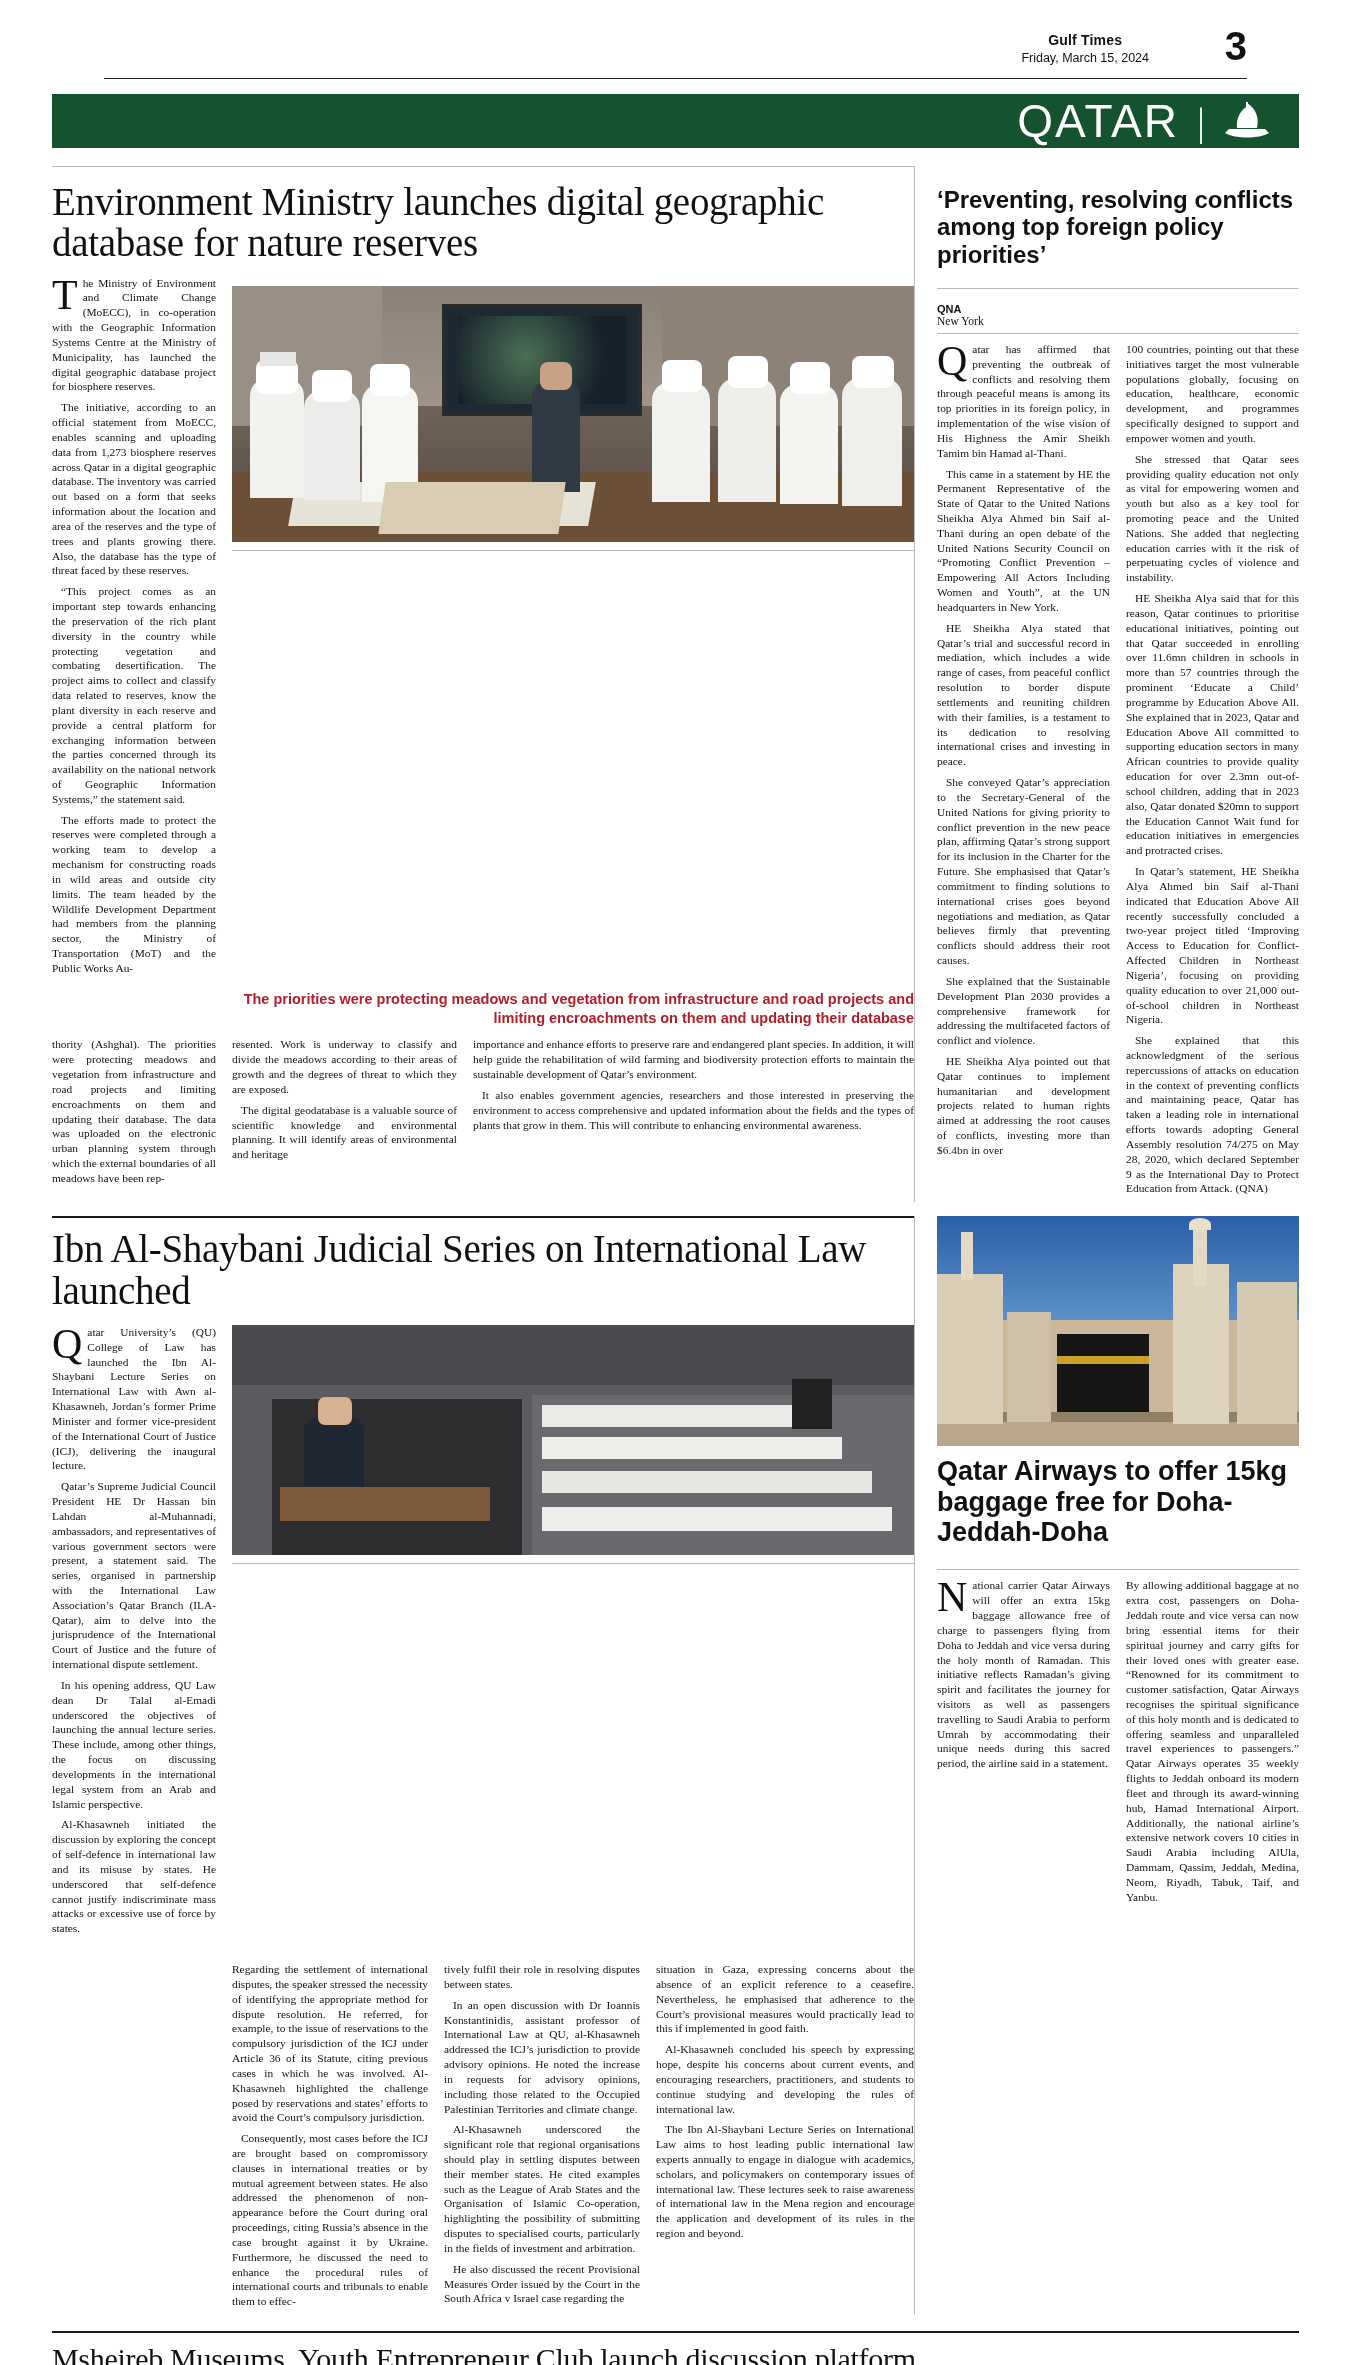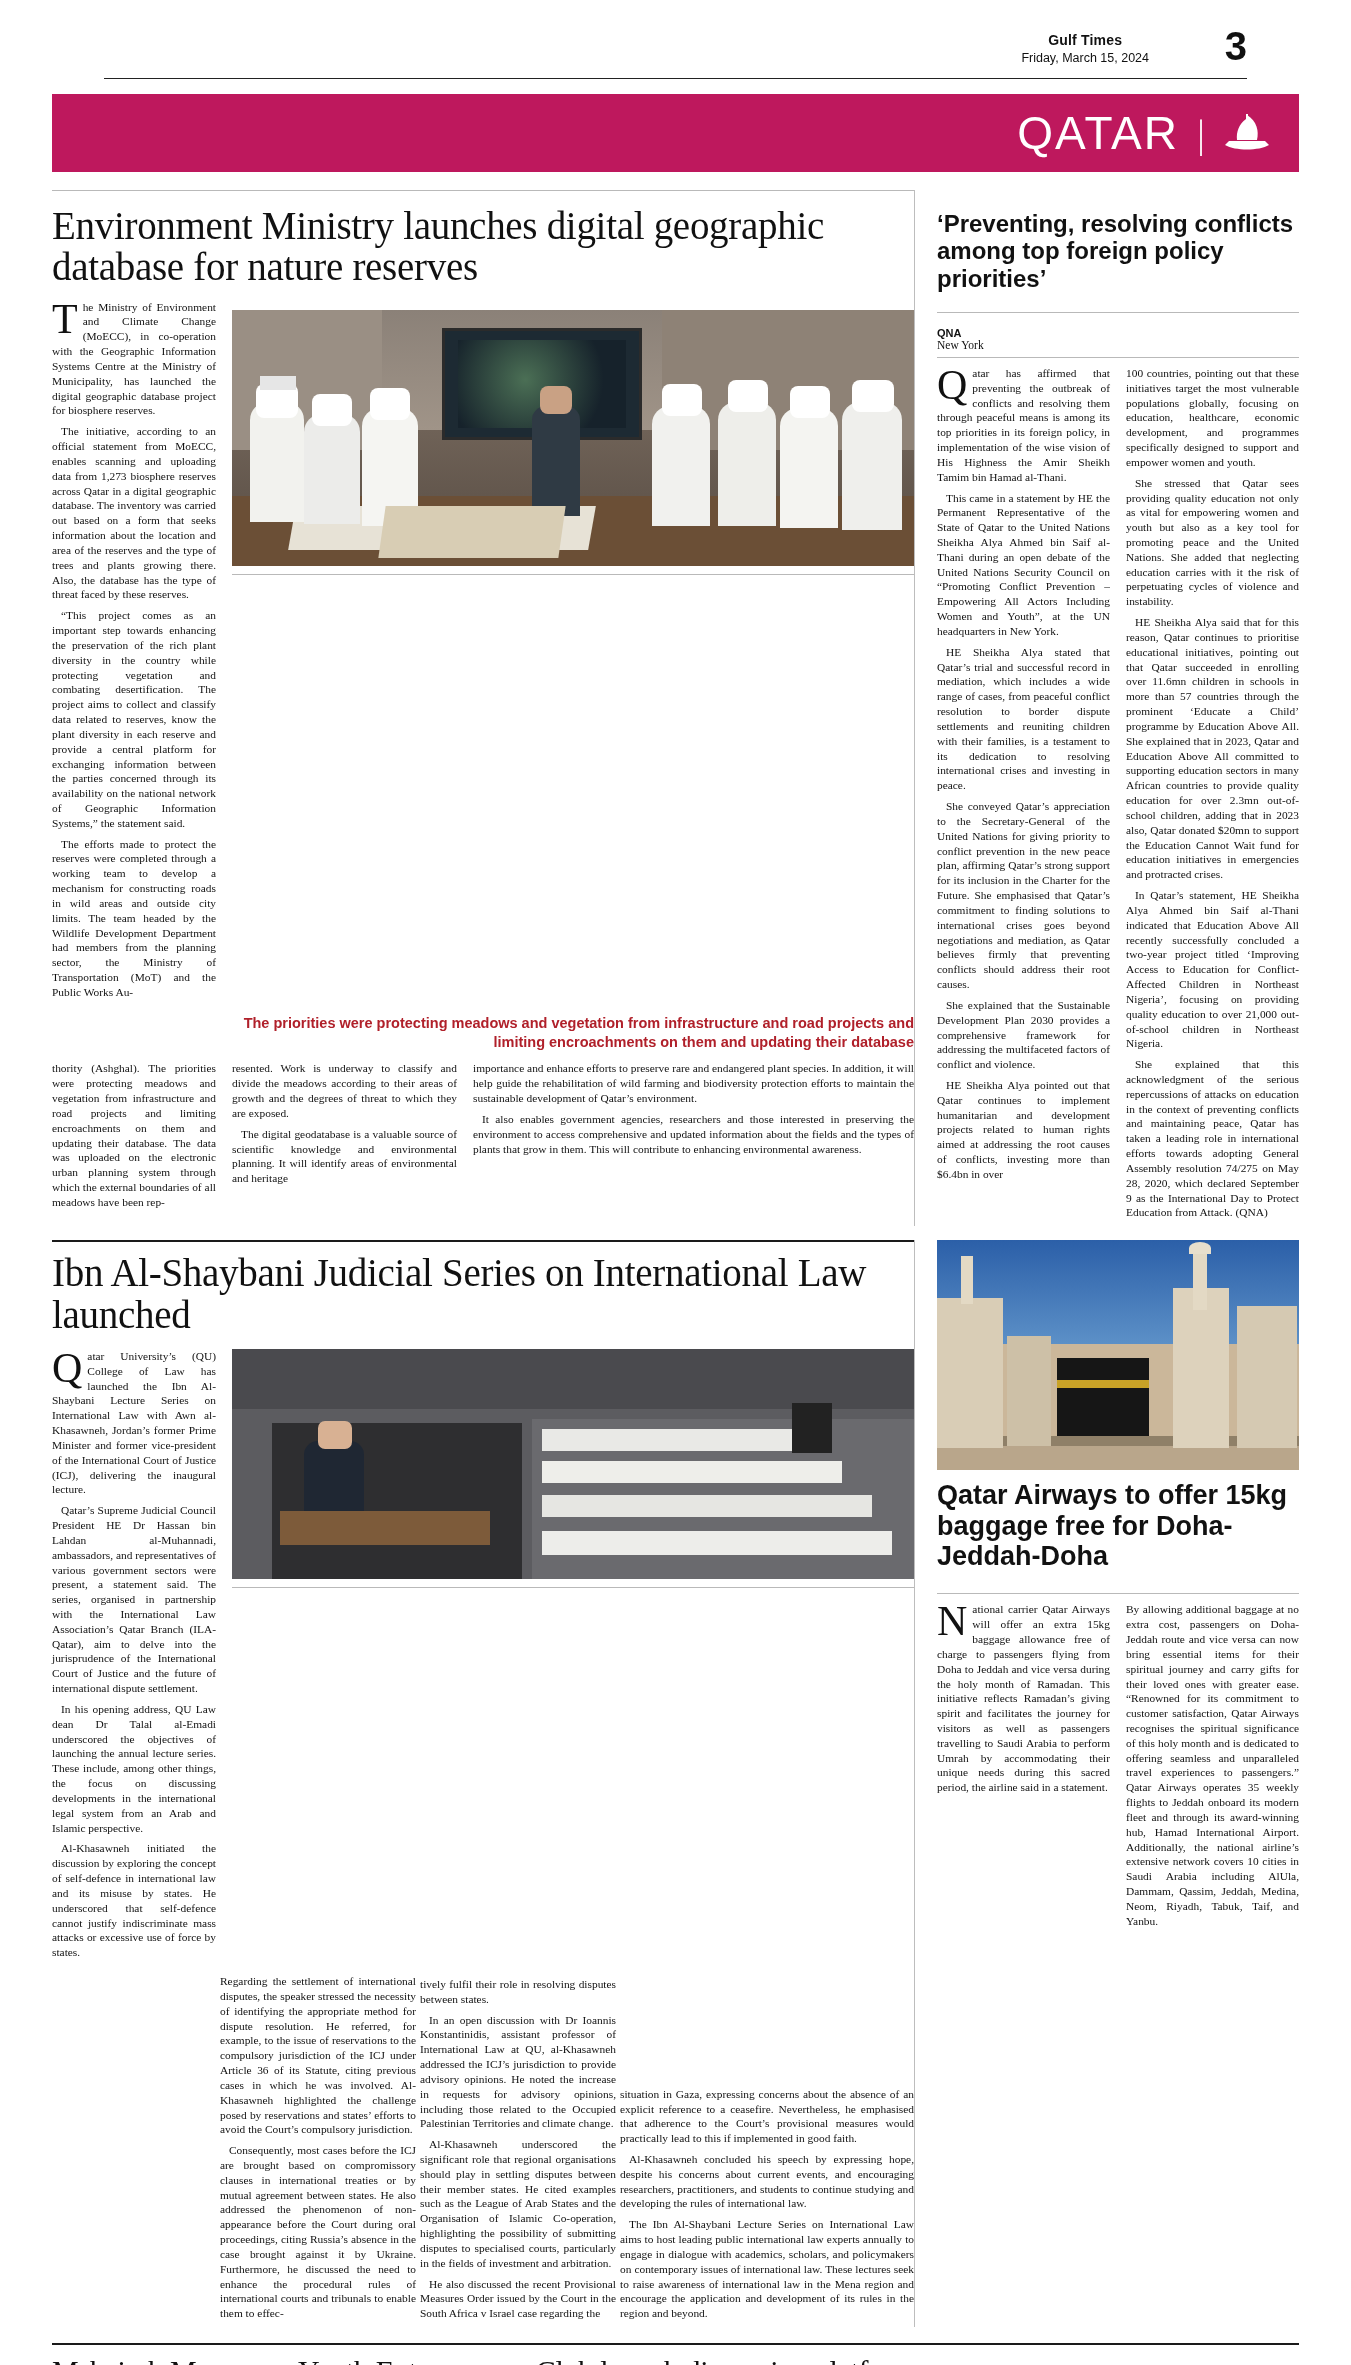--- a/index.html
+++ b/index.html
@@ -23,21 +23,21 @@
   .mast-date { font-size:12.5px; margin-top:3px; }
   .mast-pageno {
     position:absolute; right:52px; top:10px;
     font-family:"Liberation Sans", sans-serif;
     font-size:40px; font-weight:bold; line-height:1;
   }
   .mast-rule { position:absolute; left:52px; right:52px; top:62px; height:1px; background:#222; }
 
   
   .banner {
-    position:relative; height:78px; background:#be185d; margin-top:6px;
+    position:relative; height:54px; background:#14532d; margin-top:6px;
     display:flex; align-items:center; justify-content:flex-end; padding-right:26px;
   }
   .banner-title {
     color:#fff; font-family:"Liberation Sans", sans-serif;
     font-size:46px; letter-spacing:2px; font-weight:400;
   }
   .banner-sep { color:#fff; font-size:40px; margin:0 16px 0 18px; opacity:.9; }
   .dhow { width:52px; height:44px; position:relative; }
 
   
@@ -254,21 +254,21 @@
             <div class="ph" style="left:310px;top:80px;width:260px;height:22px;background:#e9e9e6;"></div>
             <div class="ph" style="left:310px;top:112px;width:300px;height:22px;background:#eeeeea;"></div>
             <div class="ph" style="left:310px;top:146px;width:330px;height:22px;background:#e6e6e2;"></div>
             <div class="ph" style="left:310px;top:182px;width:350px;height:24px;background:#ededea;"></div>
             <div class="ph" style="left:560px;top:54px;width:40px;height:50px;background:#222;"></div>
           </div>
           <div class="rule-thin" style="margin-top:8px;"></div>
         </div>
       </div>
 
-      <div style="display:flex; gap:4px; margin-top:8px;align-items:flex-end;">
+      <div style="display:flex; gap:16px; margin-top:20px;">
         <div style="width:164px;"></div>
         <div style="width:196px;" class="body-col">
           <p class="first">Regarding the settlement of international disputes, the speaker stressed the necessity of identifying the appropriate method for dispute resolution. He referred, for example, to the issue of reservations to the compulsory jurisdiction of the ICJ under Article 36 of its Statute, citing previous cases in which he was involved. Al-Khasawneh highlighted the challenge posed by reservations and states’ efforts to avoid the Court’s compulsory jurisdiction.</p>
           <p>Consequently, most cases before the ICJ are brought based on compromissory clauses in international treaties or by mutual agreement between states. He also addressed the phenomenon of non-appearance before the Court during oral proceedings, citing Russia’s absence in the case brought against it by Ukraine. Furthermore, he discussed the need to enhance the procedural rules of international courts and tribunals to enable them to effec-</p>
         </div>
         <div style="width:196px;" class="body-col">
           <p class="first">tively fulfil their role in resolving disputes between states.</p>
           <p>In an open discussion with Dr Ioannis Konstantinidis, assistant professor of International Law at QU, al-Khasawneh addressed the ICJ’s jurisdiction to provide advisory opinions. He noted the increase in requests for advisory opinions, including those related to the Occupied Palestinian Territories and climate change.</p>
           <p>Al-Khasawneh underscored the significant role that regional organisations should play in settling disputes between their member states. He cited examples such as the League of Arab States and the Organisation of Islamic Co-operation, highlighting the possibility of submitting disputes to specialised courts, particularly in the fields of investment and arbitration.</p>
           <p>He also discussed the recent Provisional Measures Order issued by the Court in the South Africa v Israel case regarding the</p>

